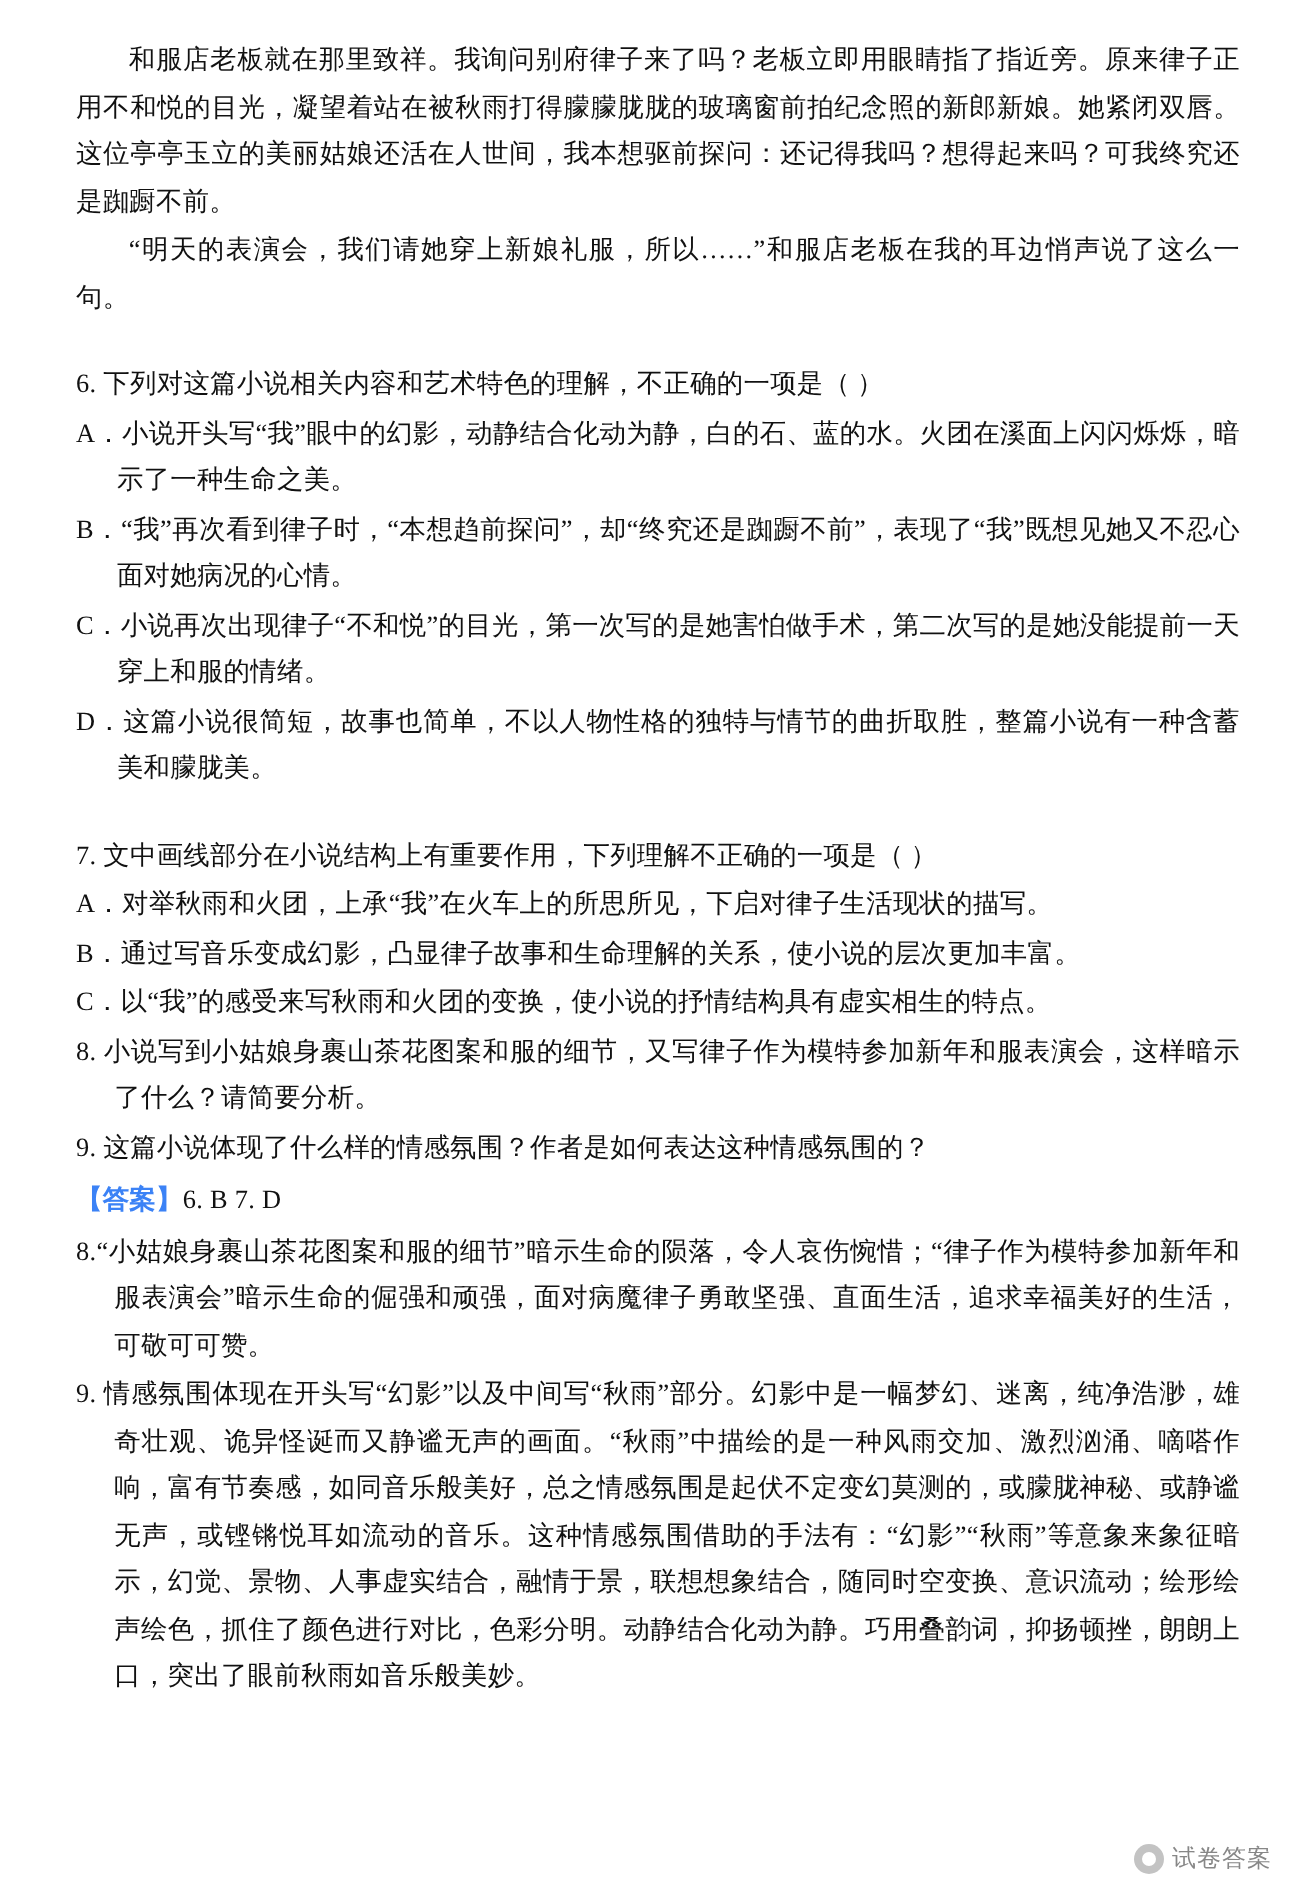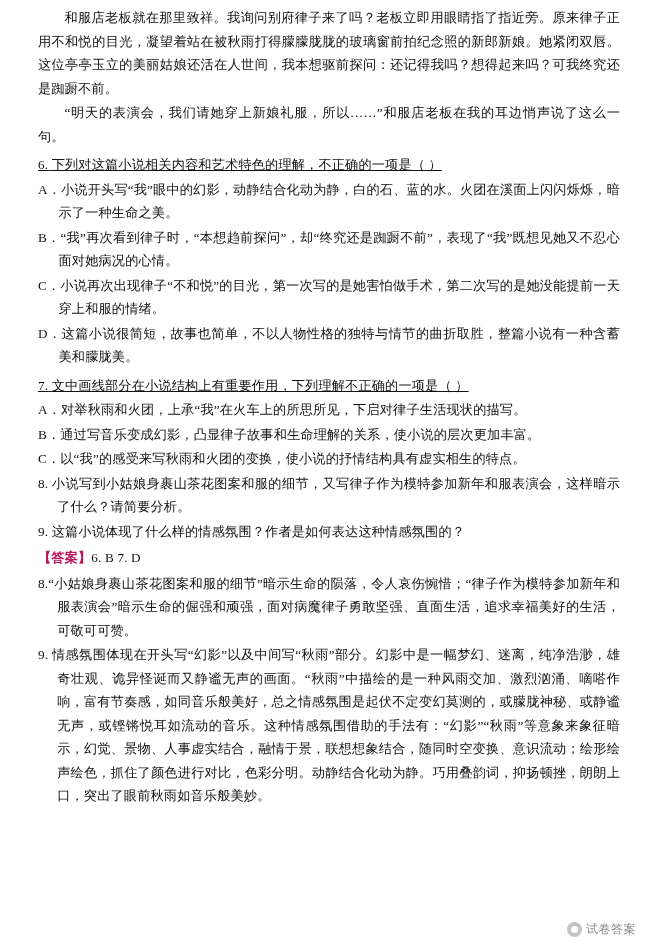--- a/index.html
+++ b/index.html
@@ -12,43 +12,43 @@
     height: 946px;
     font-family: "Liberation Serif", "DejaVu Serif", serif;
     color: #111111;
     position: relative;
     overflow: hidden;
   }
   .page {
     box-sizing: border-box;
     width: 650px;
     height: 946px;
-    padding: 6px 30px 0 38px;
+    padding: 18px 30px 0 38px;
     position: relative;
   }
   p {
     margin: 0 0 1px 0;
     font-size: 13.2px;
     line-height: 1.78;
     text-align: justify;
     text-justify: inter-ideograph;
     letter-spacing: 0.15px;
   }
   .indent2 { text-indent: 2em; }
-  .q-line { margin-top: 5px; text-decoration: underline; }
+  .q-line { margin-top: 20px; }
   .hang {
     padding-left: 1.55em;
     text-indent: -1.55em;
   }
   .hang-num {
     padding-left: 1.45em;
     text-indent: -1.45em;
   }
   .answer-tag {
-    color: #be185d;
+    color: #3b82f6;
     font-weight: bold;
   }
   .ans-line {
     margin-top: 3px;
     margin-bottom: 2px;
   }
   .watermark {
     position: absolute;
     right: 14px;
     bottom: 8px;

